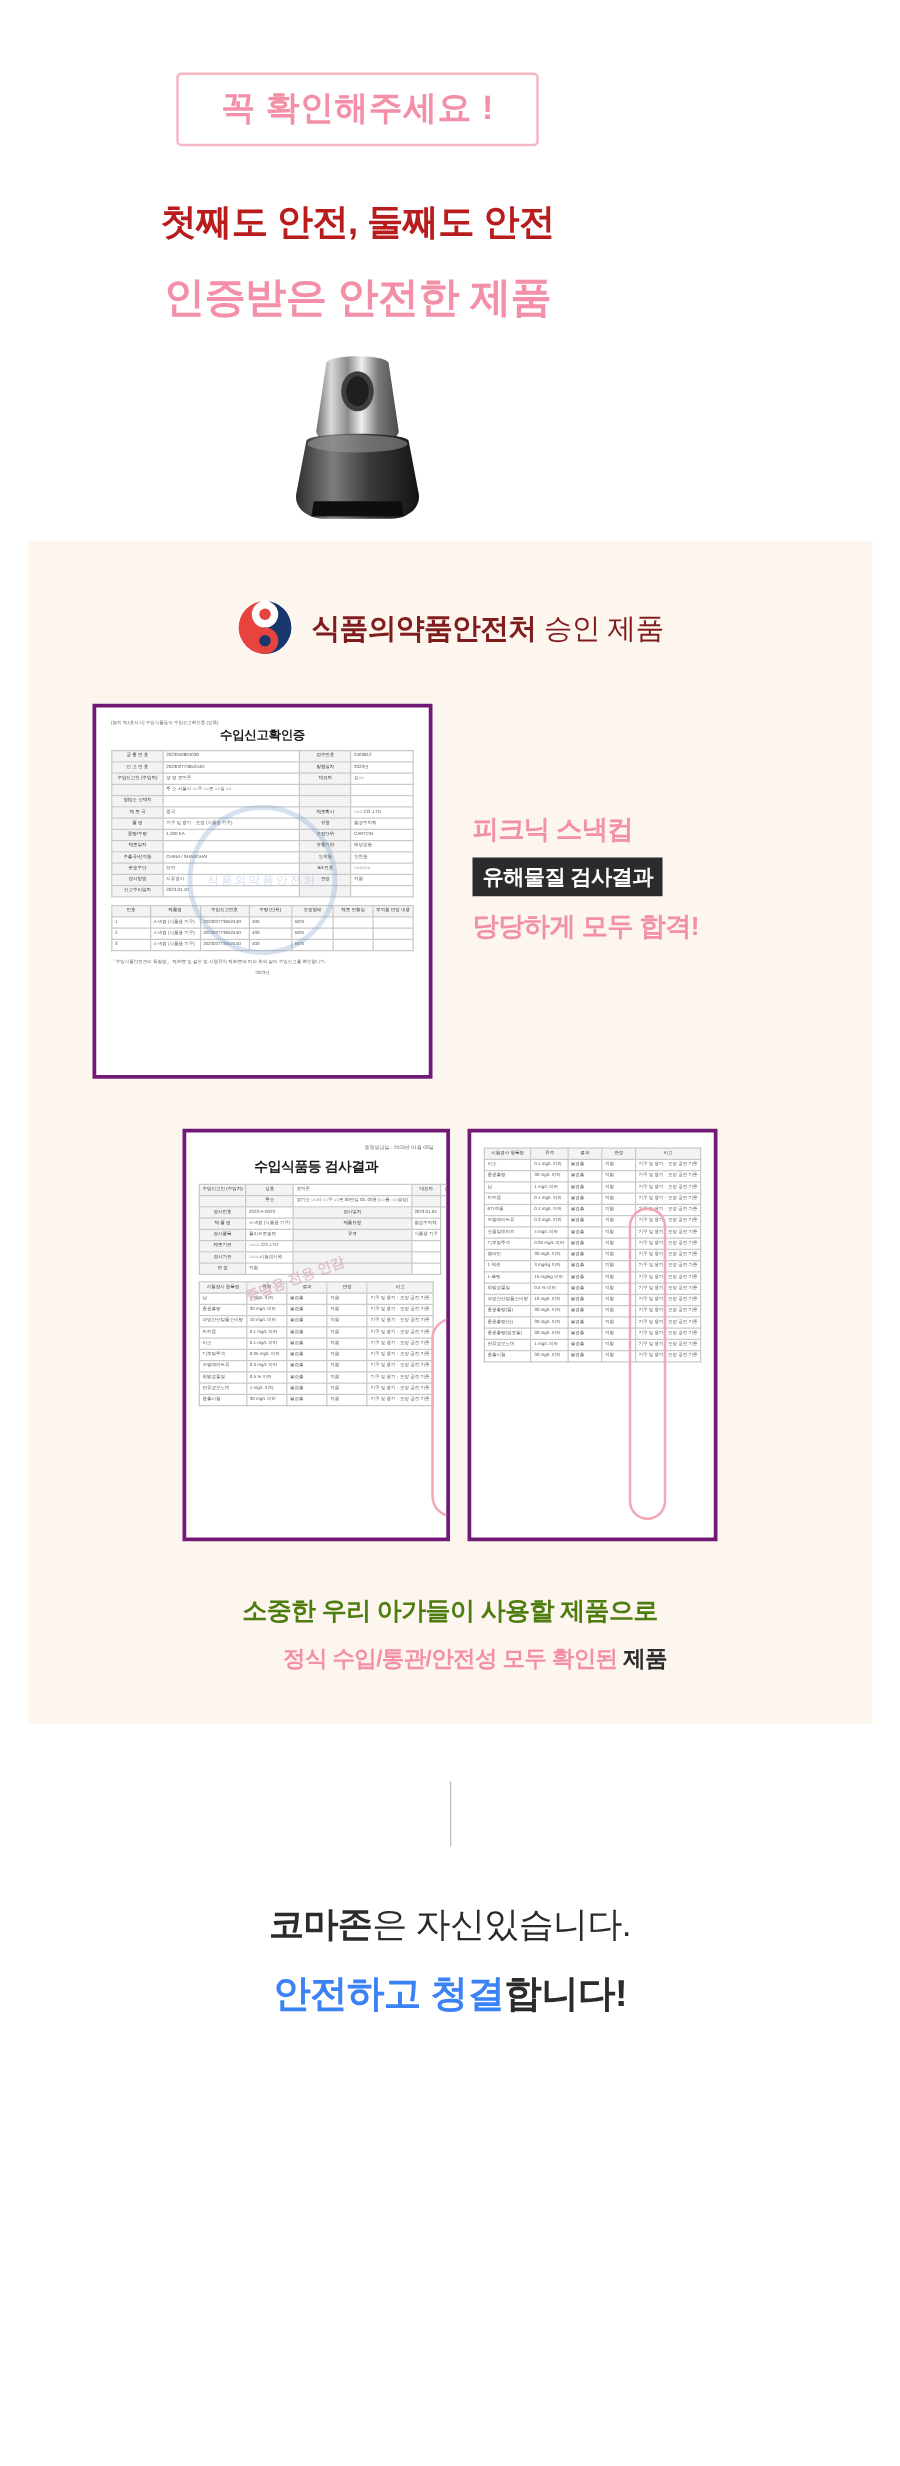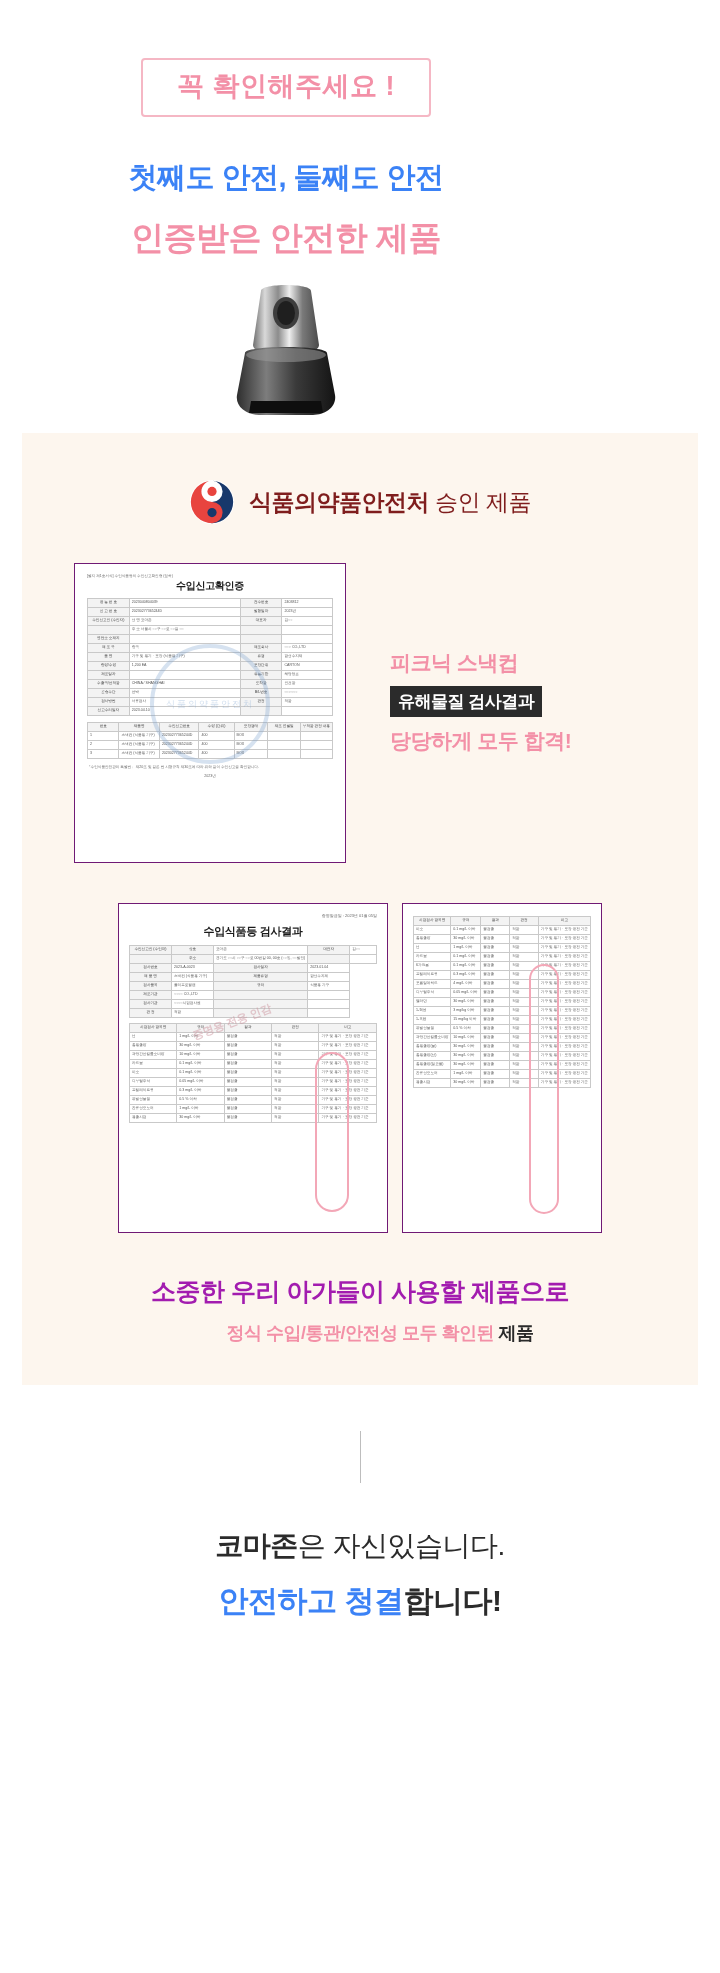--- a/index.html
+++ b/index.html
@@ -26,21 +26,21 @@
     font-size: 27px;
     font-weight: bold;
     color: #f390a7;
     letter-spacing: 0.5px;
     line-height: 1;
   }
   .head-line1 {
     margin-top: 41px;
     font-size: 29px;
     font-weight: bold;
-    color: #3b82f6;
+    color: #b91c1c;
     letter-spacing: -0.5px;
   }
   .head-line2 {
     margin-top: 18px;
     font-size: 33px;
     font-weight: bold;
     color: #f390a7;
     letter-spacing: -0.5px;
   }
 
@@ -84,21 +84,21 @@
 
   
   .cert-block {
     display: flex;
     margin-top: 38px;
     padding-left: 52px;
     align-items: flex-start;
   }
   .doc-paper {
     background: #ffffff;
-    border: 1px solid #701a75;
+    border: 3px solid #701a75;
     position: relative;
     overflow: hidden;
   }
   .doc-cert { width: 272px; height: 300px; padding: 10px 12px; }
   .doc-title {
     text-align: center;
     font-size: 10px;
     font-weight: bold;
     color: #1a1a1a;
     letter-spacing: -0.3px;
@@ -131,21 +131,21 @@
     transform: translate(-50%,-50%);
     width: 120px; height: 120px;
     border: 4px solid rgba(120,160,205,0.30);
     border-radius: 50%;
     color: rgba(120,160,205,0.35);
     font-size: 9px;
     display: flex; align-items: center; justify-content: center;
     letter-spacing: 2px;
   }
   .cert-note {
-    margin-left: 44px;
+    margin-left: 32px;
     padding-top: 86px;
   }
   .cert-note .l1 {
     font-size: 21px; font-weight: bold; color: #f390a7; letter-spacing: -0.5px;
   }
   .cert-note .l2 {
     margin-top: 9px;
     display: inline-block;
     background: #2b2b2b;
     color: #ffffff;
@@ -159,21 +159,21 @@
     font-size: 21px; font-weight: bold; color: #f390a7; letter-spacing: -0.5px;
   }
 
   
   .results-row {
     display: flex;
     gap: 14px;
     justify-content: center;
     margin-top: 40px;
   }
-  .doc-res-a { width: 270px; height: 330px; padding: 9px 10px; }
+  .doc-res-a { width: 214px; height: 330px; padding: 9px 10px; }
   .doc-res-b { width: 200px; height: 330px; padding: 9px 10px; }
   .res-head-right { text-align: right; font-size: 4px; color: #666; }
   .res-title {
     text-align: center; font-size: 11px; font-weight: bold; color: #1a1a1a;
     margin: 6px 0 6px; letter-spacing: -0.3px;
   }
   .res-stamp {
     position: absolute;
     left: 42%; top: 36%;
     transform: translate(-50%,-50%) rotate(-20deg);
@@ -189,21 +189,21 @@
   }
   .ring-a { left: 196px; top: 148px; width: 34px; height: 160px; }
   .ring-b { left: 126px; top: 60px; width: 30px; height: 250px; }
 
   
   .cream-foot {
     text-align: center;
     margin-top: 42px;
   }
   .cream-foot .f1 {
-    font-size: 25px; font-weight: bold; color: #a21caf; letter-spacing: -0.5px;
+    font-size: 20px; font-weight: bold; color: #4d7c0f; letter-spacing: -0.5px;
   }
   .cream-foot .f2 {
     margin-top: 13px;
     font-size: 18px; font-weight: bold; color: #f390a7; letter-spacing: -0.5px; padding-left: 40px;
   }
   .cream-foot .f2 .dark { color: #2b2b2b; }
 
   
   .final {
     text-align: center;

